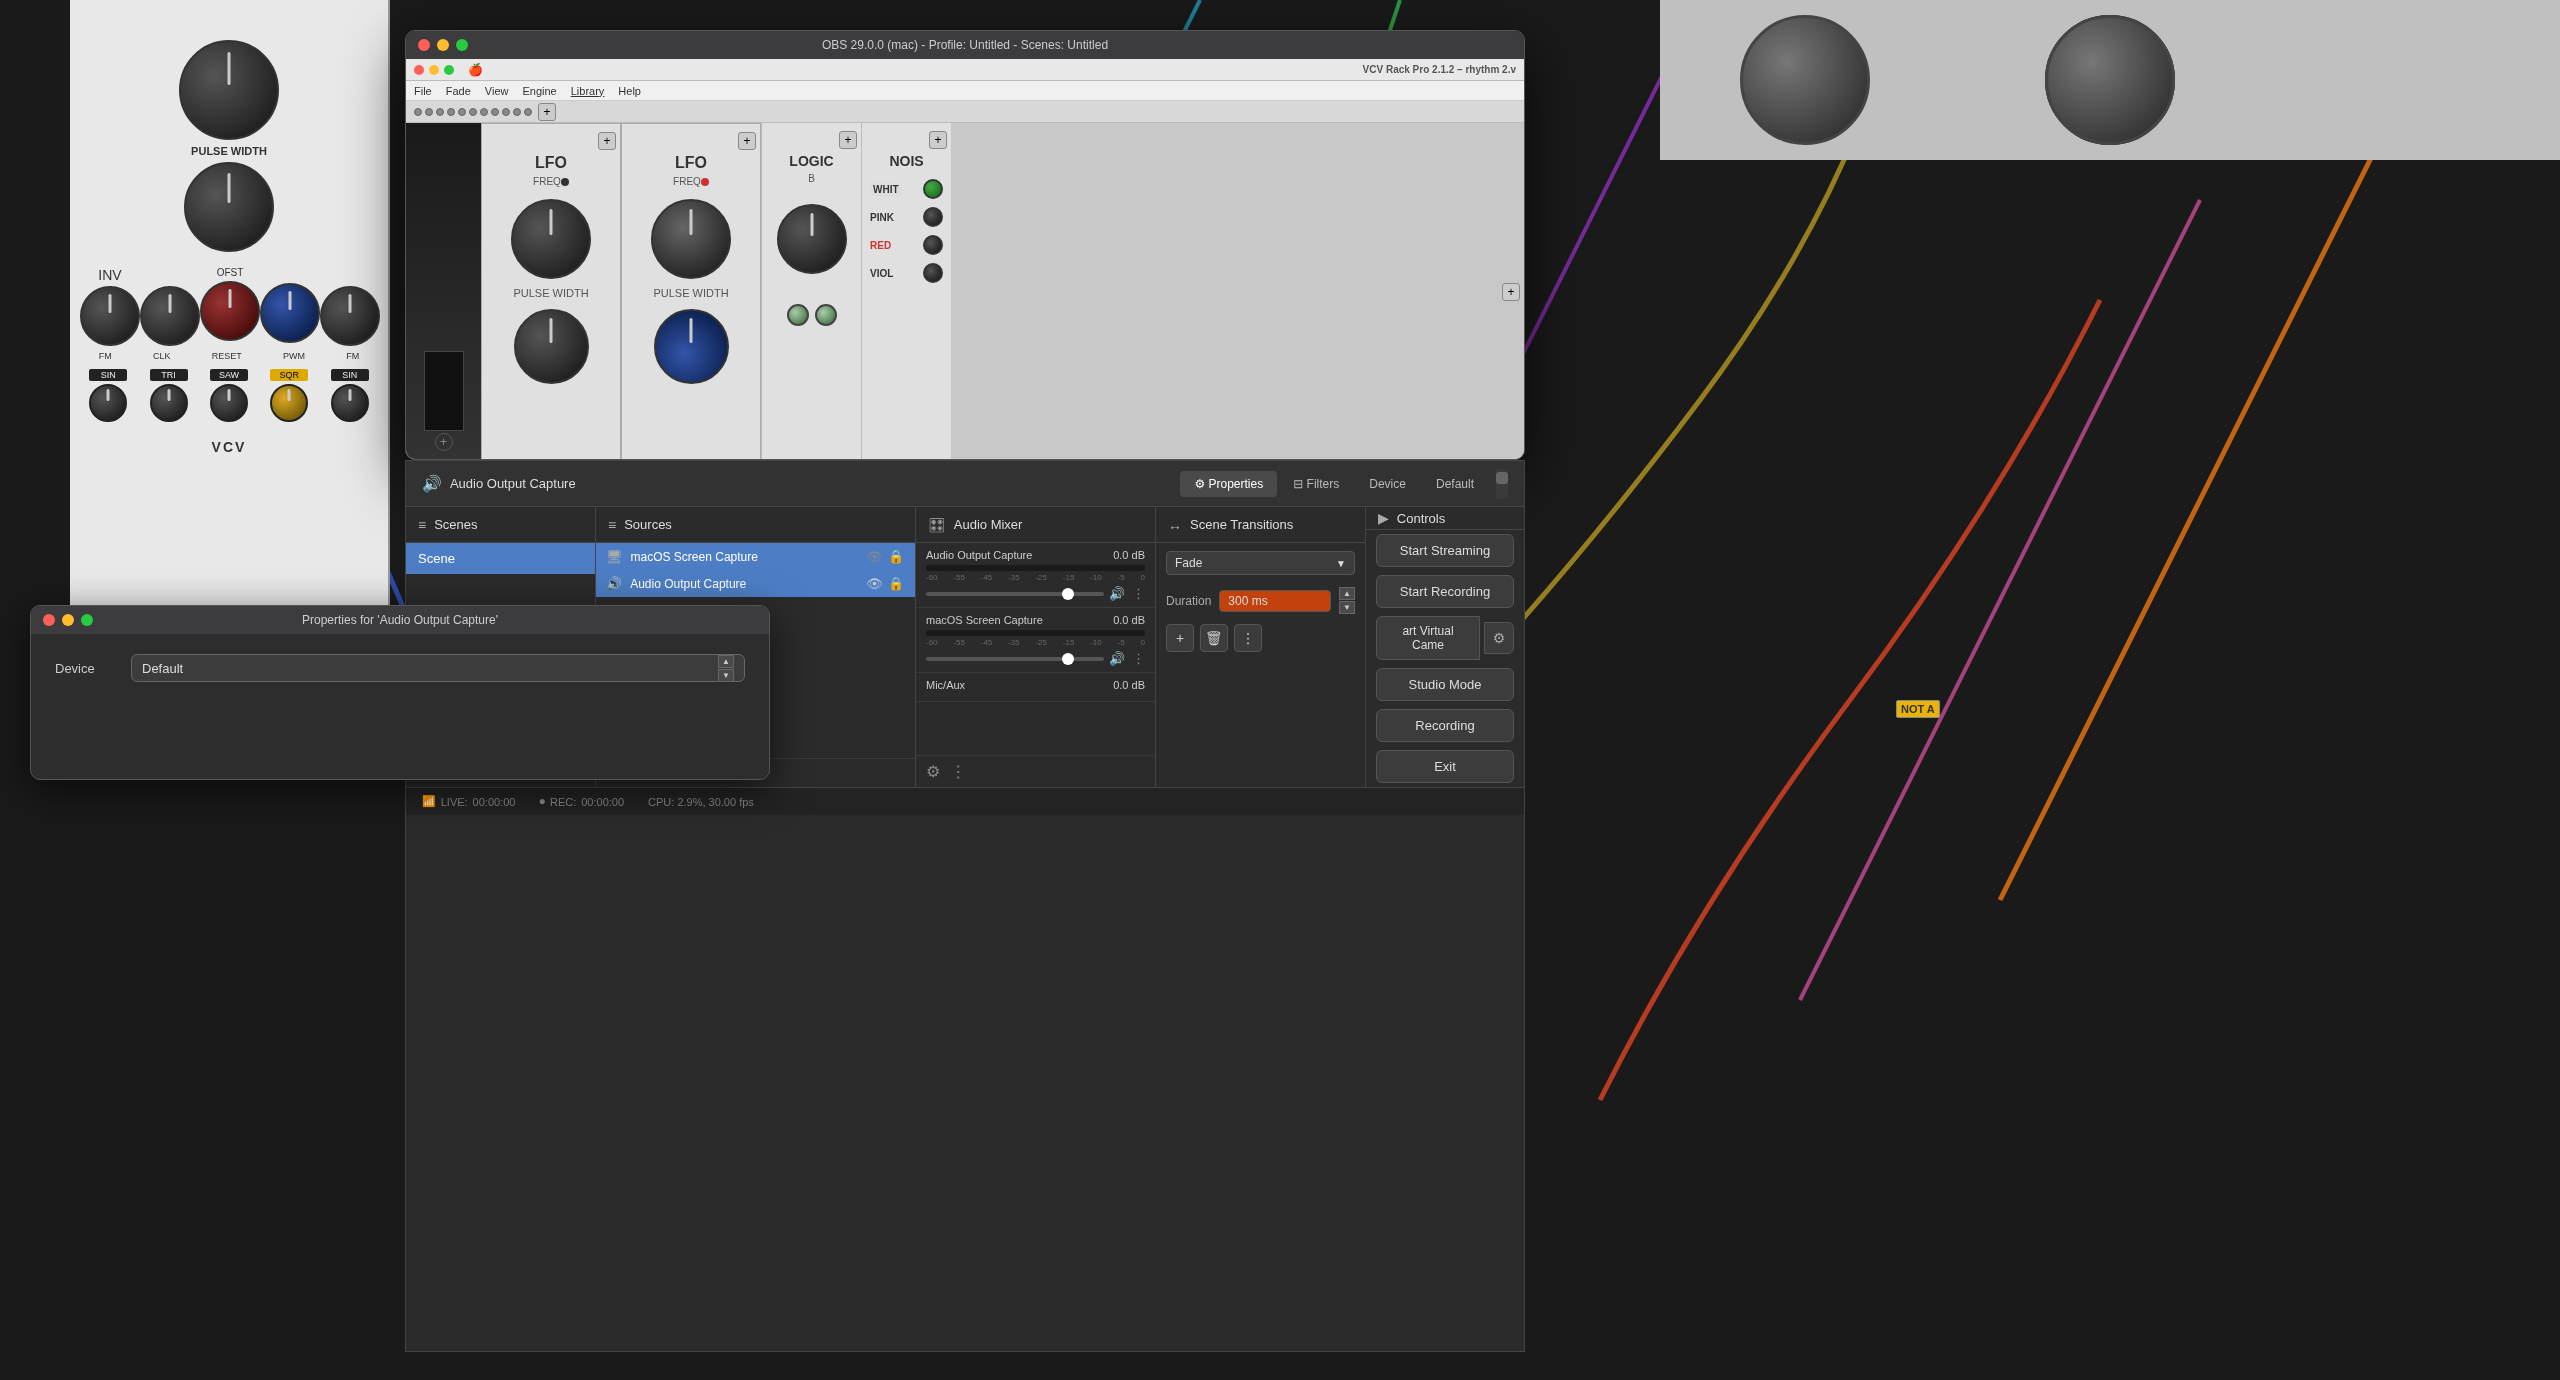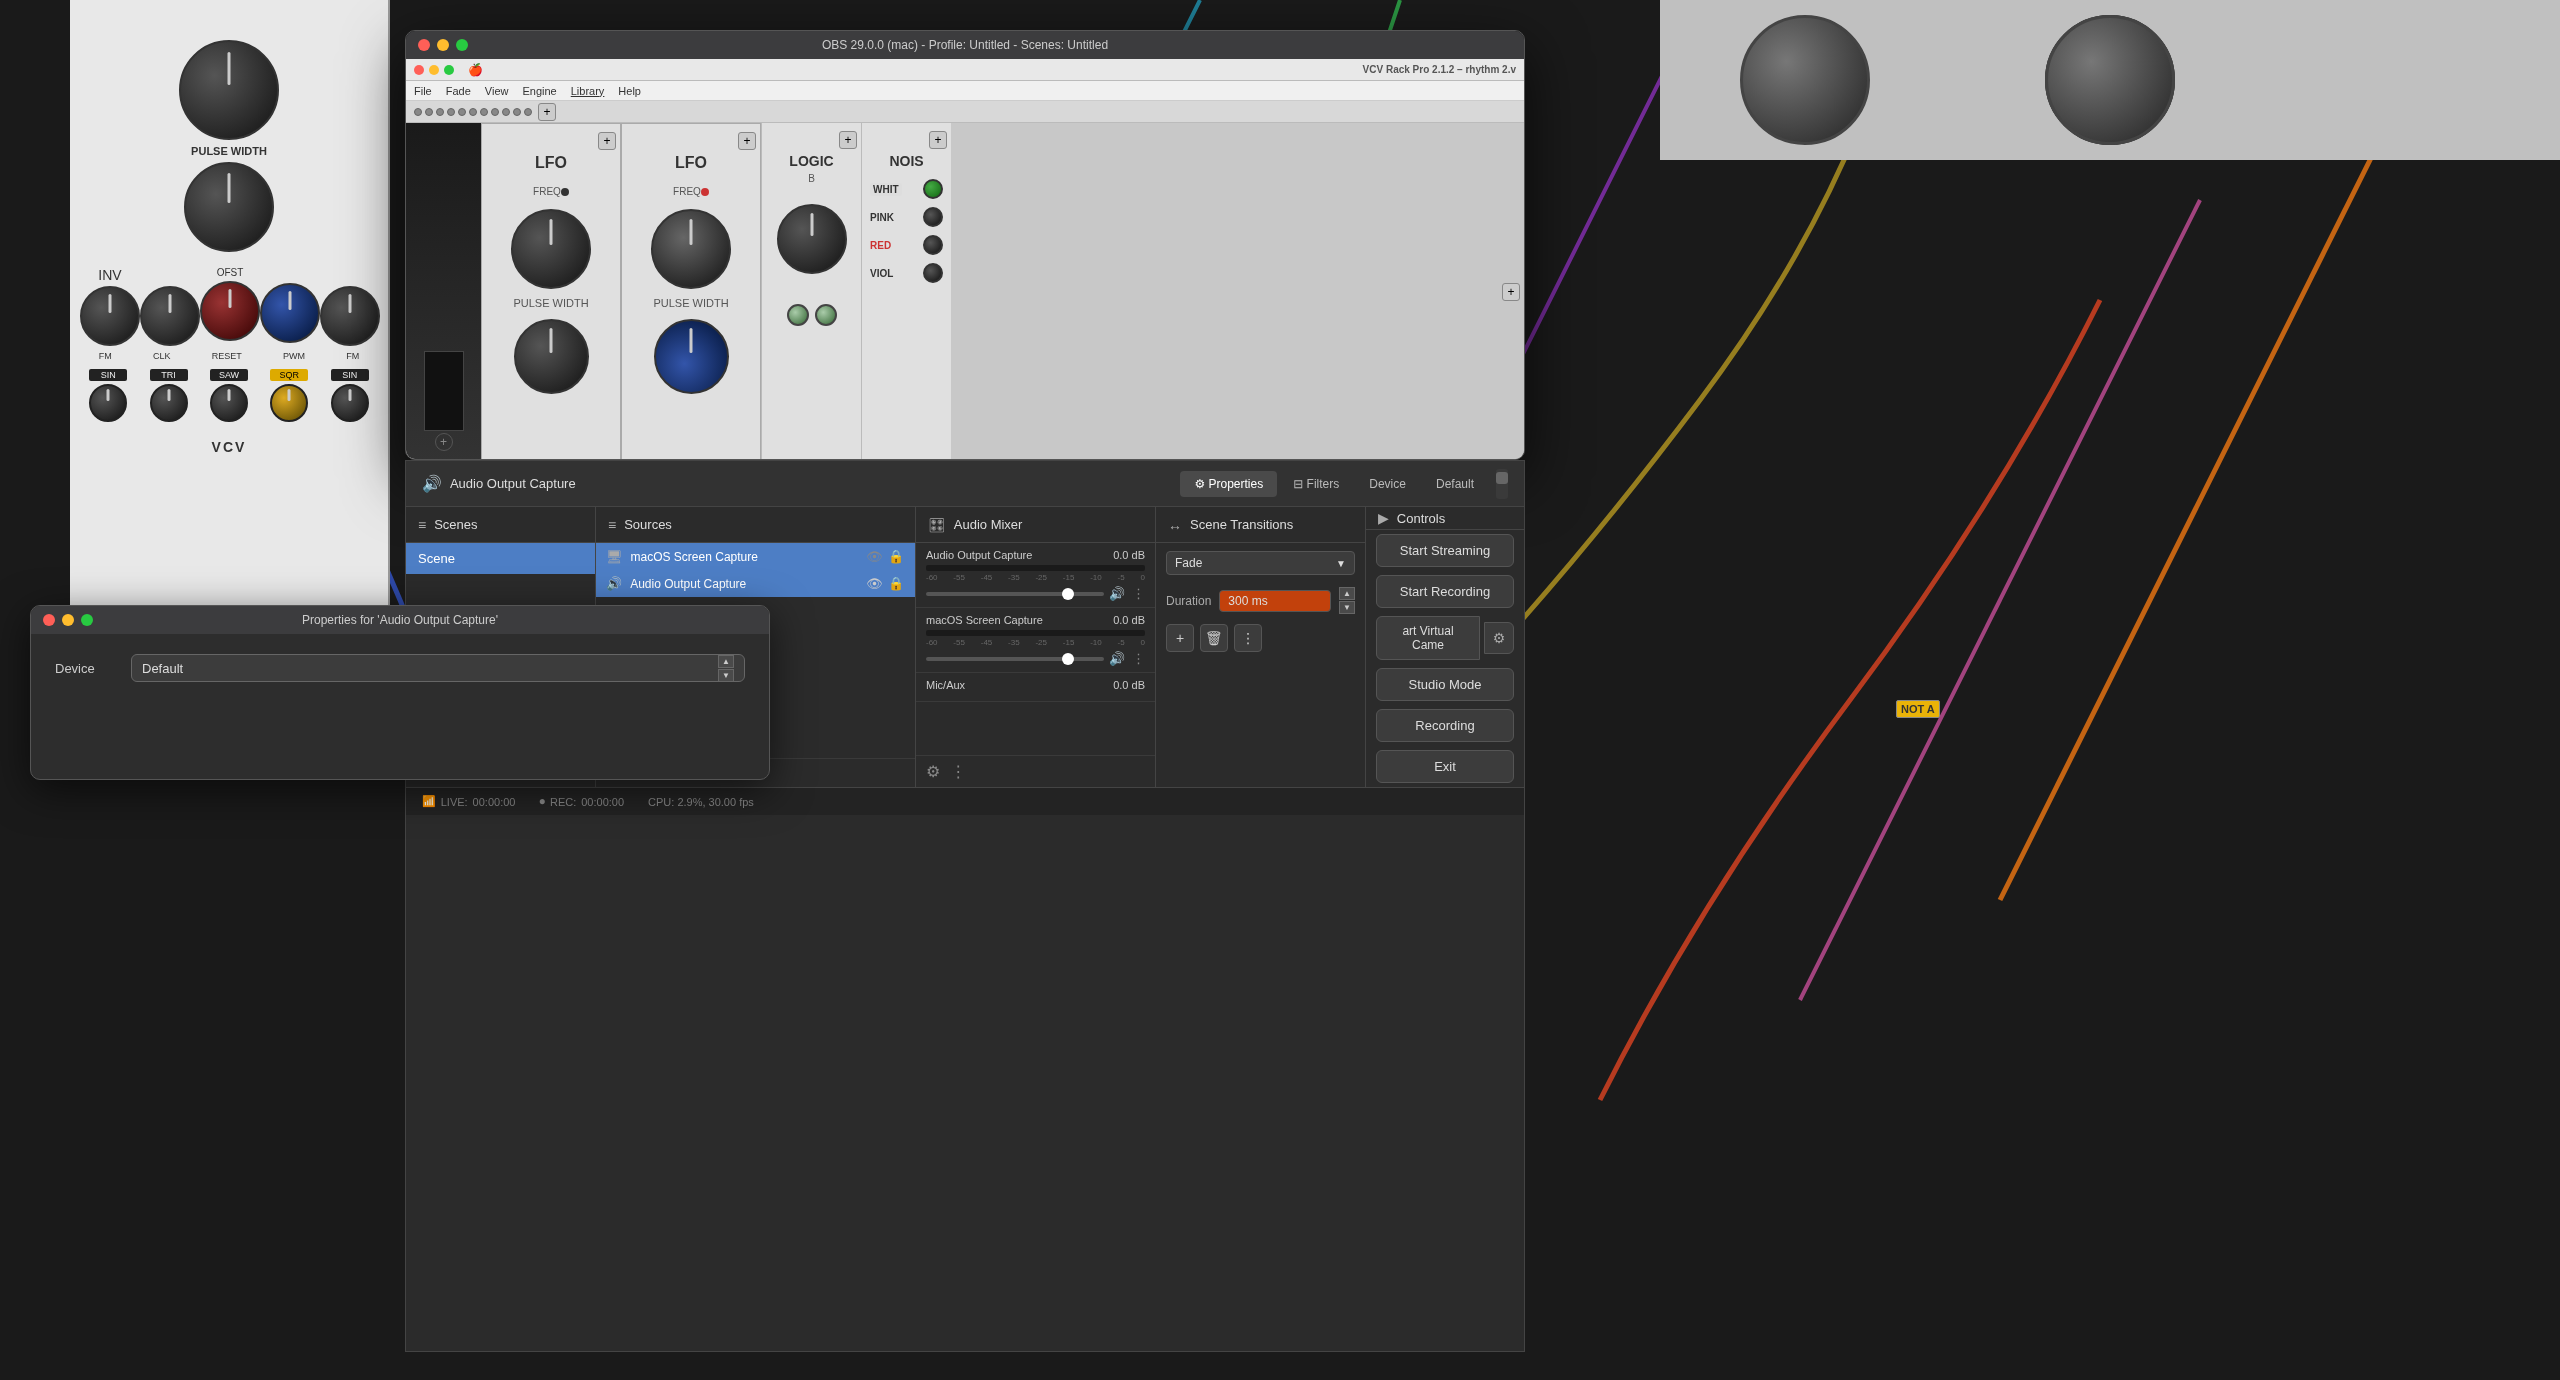--- a/index.html
+++ b/index.html
@@ -175,21 +175,21 @@
       display: flex;
       flex-direction: column;
       align-items: center;
       padding-top: 8px;
     }
 
     .lfo-title {
       font-size: 16px;
       font-weight: bold;
       color: #333;
-      margin-bottom: 14px;
+      margin-bottom: 4px;
     }
 
     .freq-label {
       font-size: 10px;
       color: #555;
       display: flex;
       align-items: center;
     }
 
     .freq-dot {

